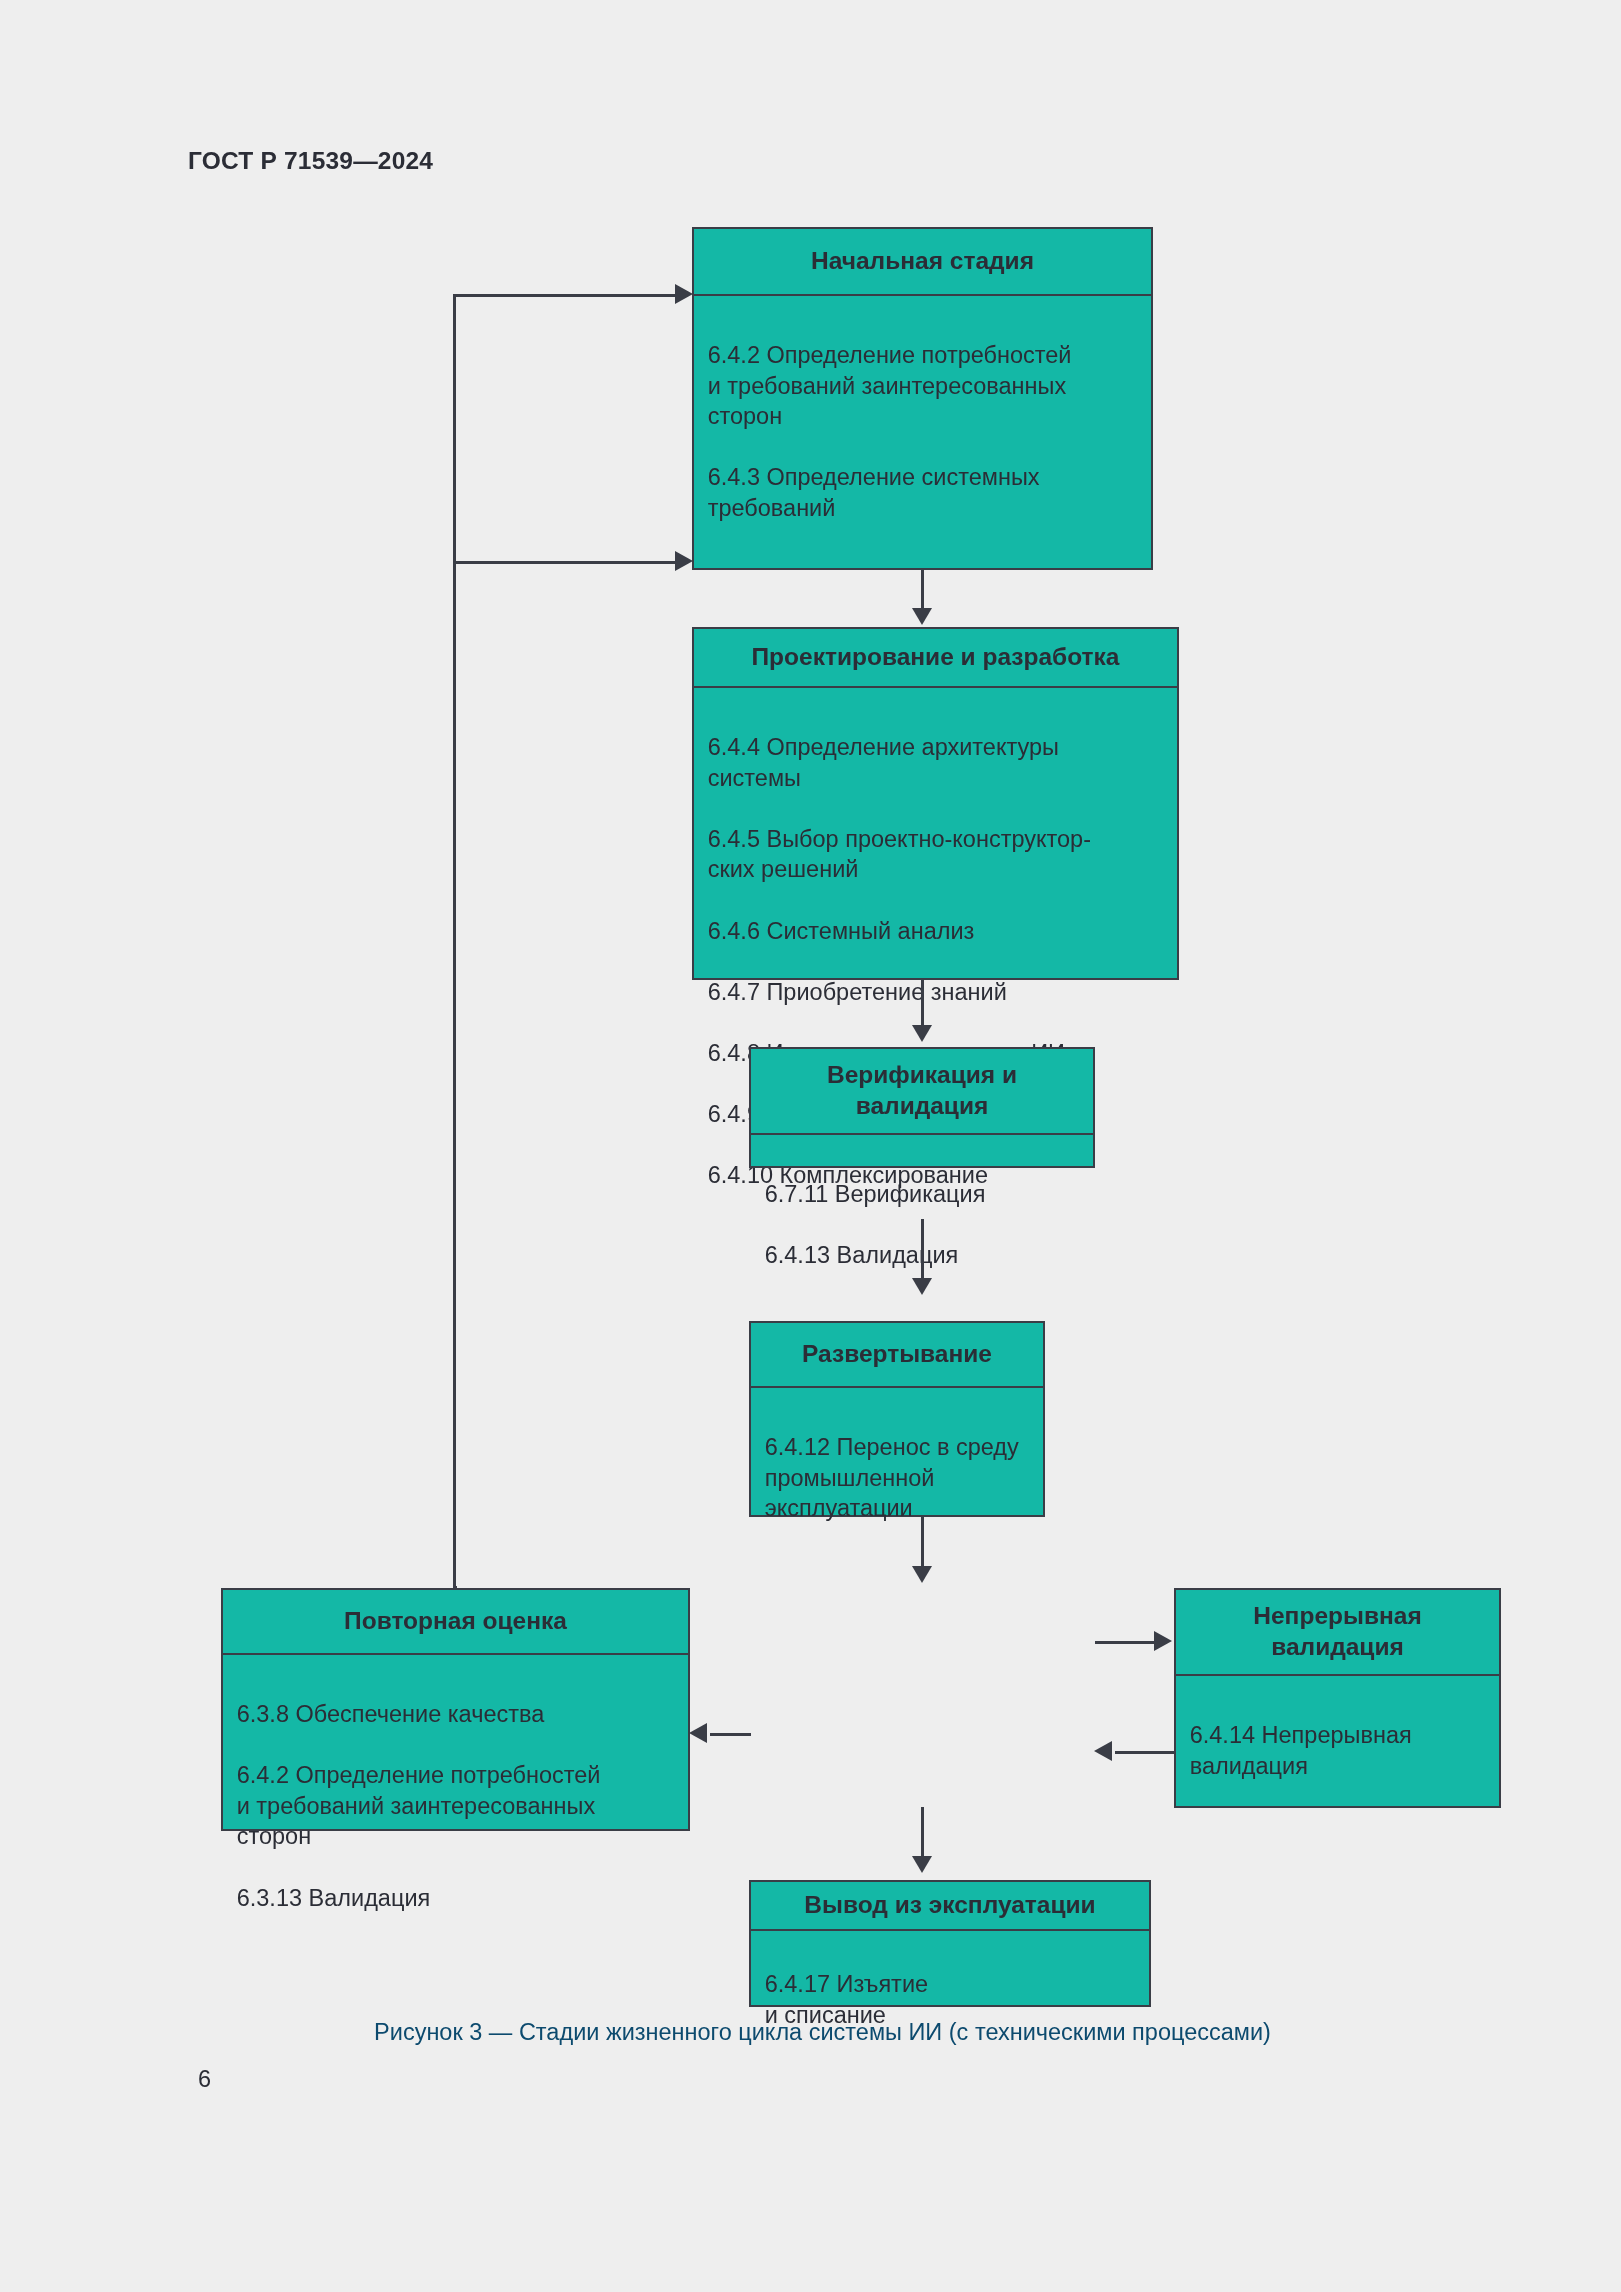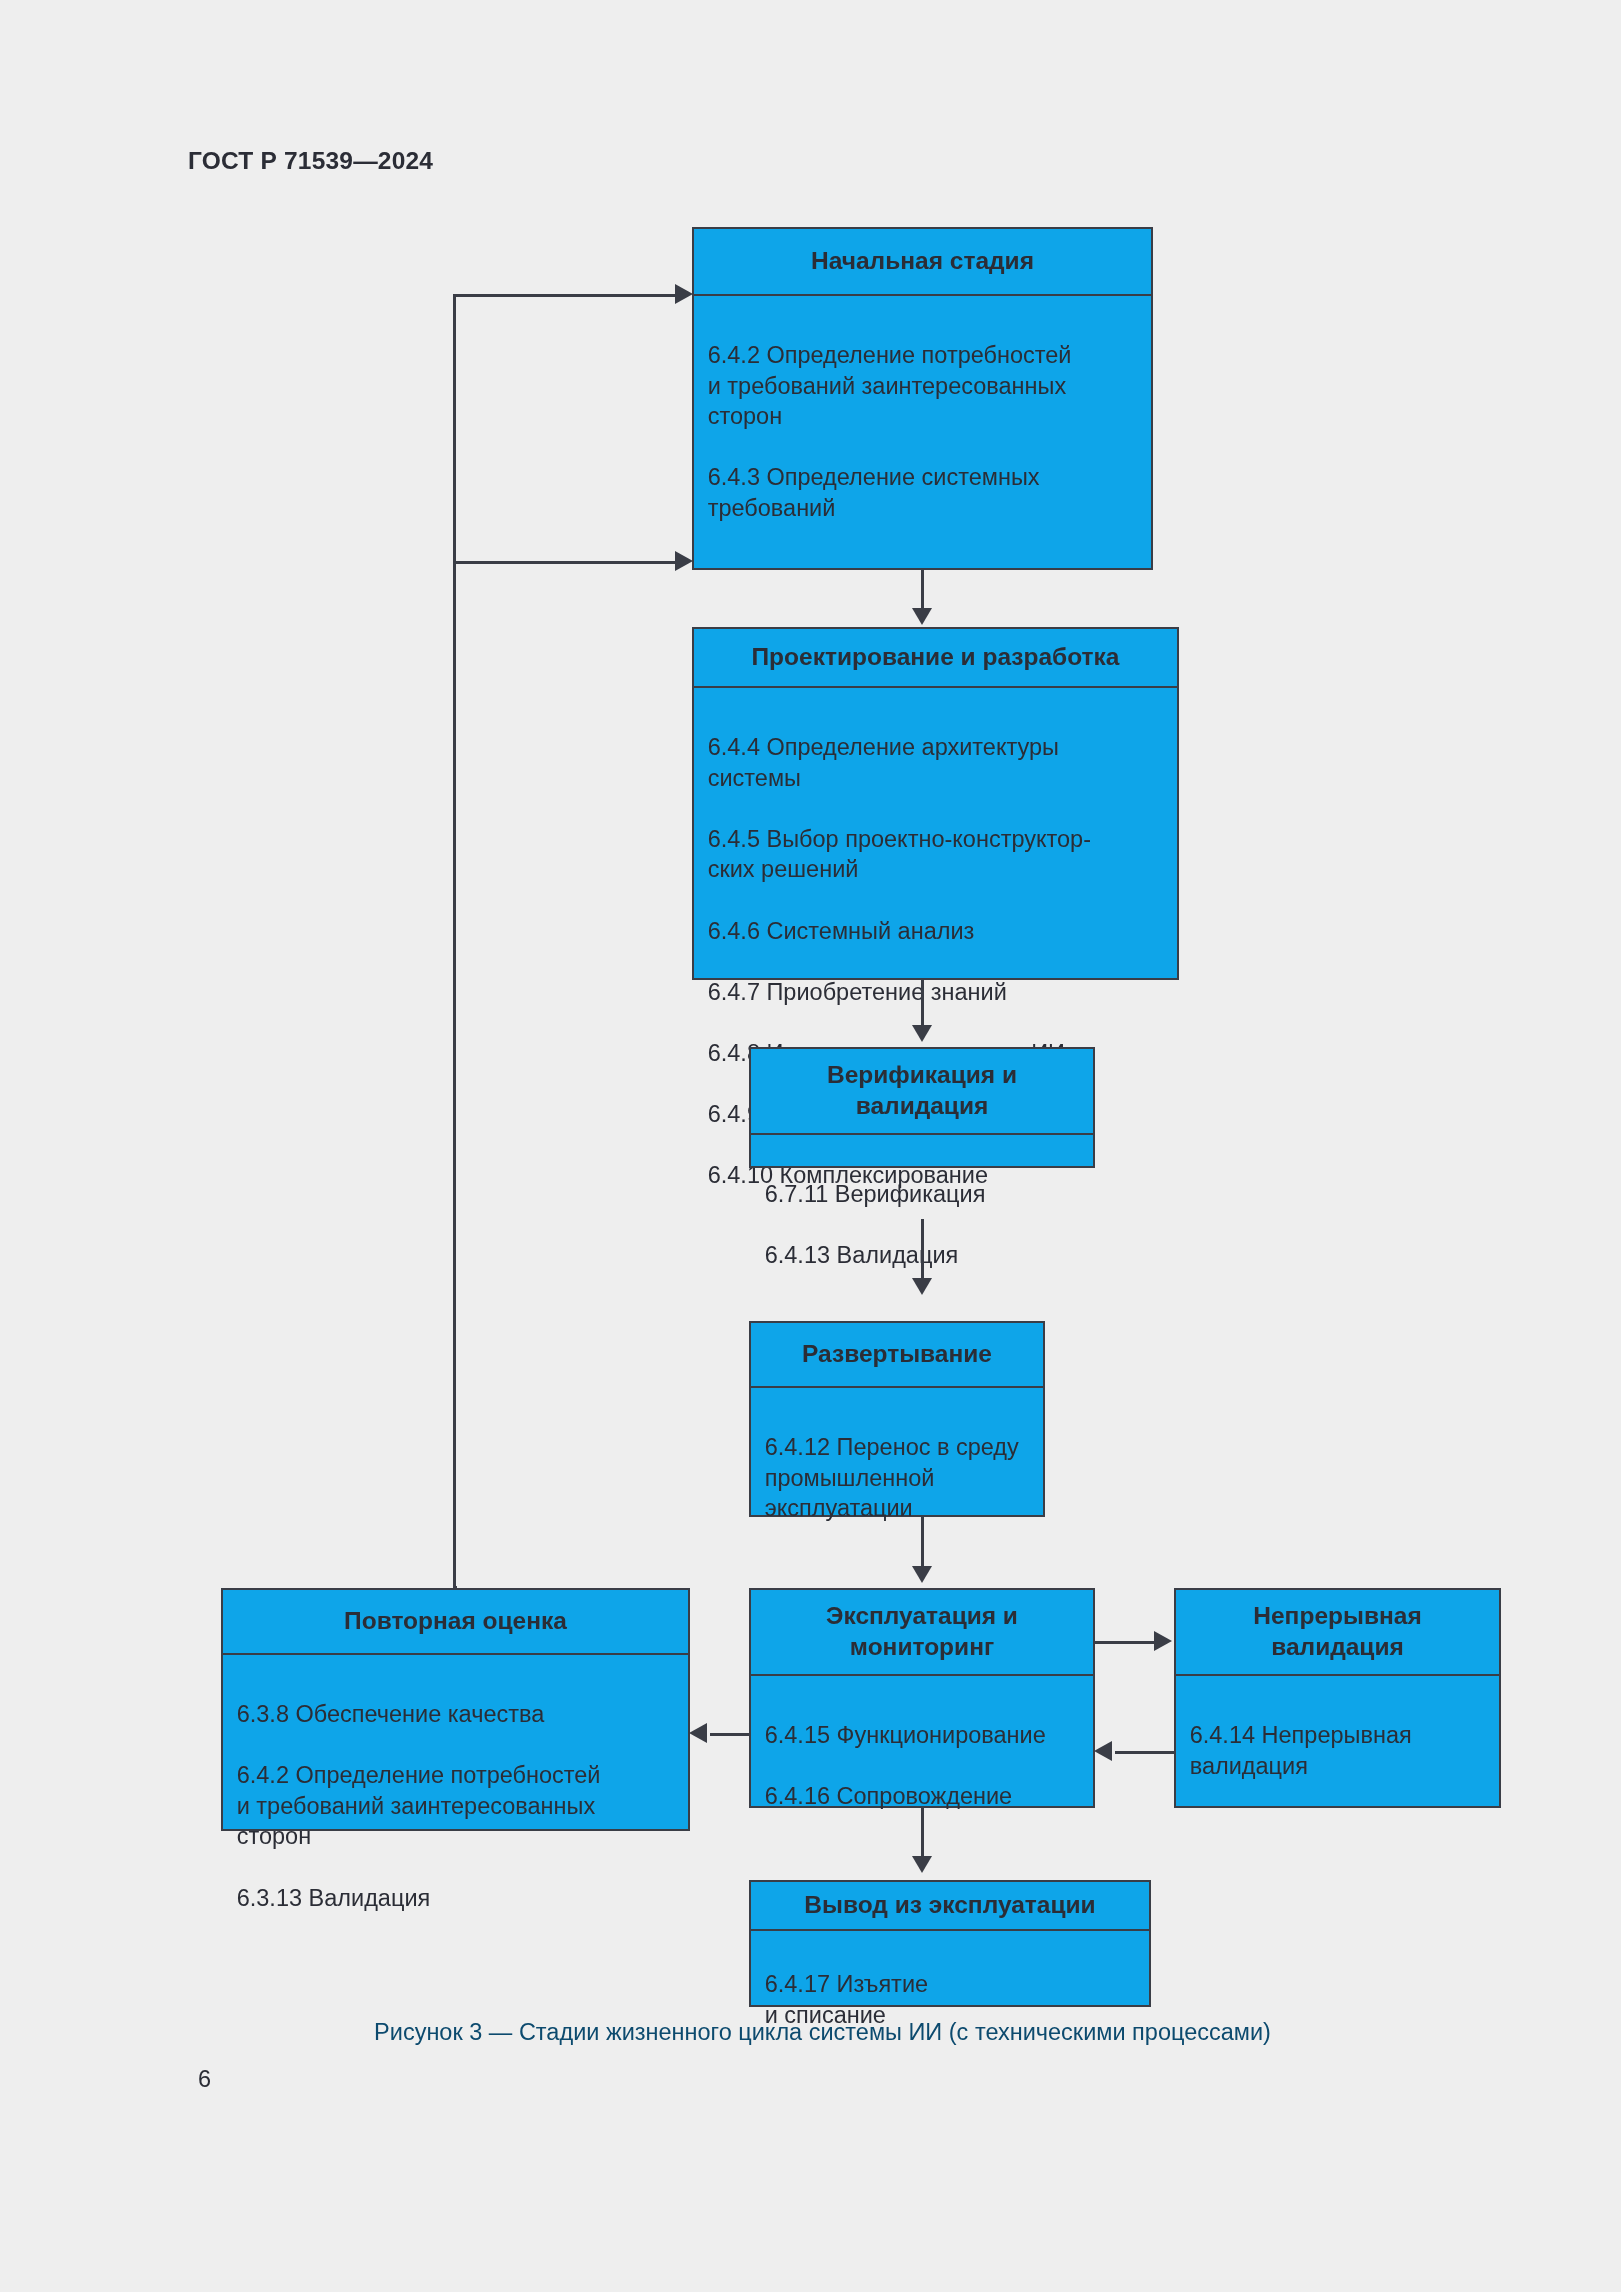--- a/index.html
+++ b/index.html
@@ -28,21 +28,21 @@
     position:absolute;left:0;top:2019px;width:1621px;
     text-align:center;font-size:23.5px;color:#0c4a6e;
   }
 
   
   .chart{position:absolute;left:0;top:0;width:1621px;height:2293px;}
 
   .node{
     position:absolute;
     border:2.5px solid #3a3d46;
-    background:#0ea5e9;
+    background:#14b8a6;
     box-sizing:border-box;
   }
   .node .title{
     border-bottom:2.5px solid #3a3d46;
     font-weight:bold;
     font-size:24.5px;
     text-align:center;
     display:flex;align-items:center;justify-content:center;
     line-height:1.25;
     box-sizing:border-box;
@@ -160,28 +160,20 @@
       <div class="title" style="height:65px;">Повторная оценка</div>
       <div class="body">
         <p class="para">6.3.8 Обеспечение качества</p>
         <p class="para">6.4.2 Определение потребностей
 и требований заинтересованных
 сторон</p>
         <p class="para">6.3.13 Валидация</p>
       </div>
     </div>
 
-    <div class="node" style="left:737px;top:1588px;width:346px;height:220px;">
-      <div class="title" style="height:86px;">Эксплуатация
-и мониторинг</div>
-      <div class="body">
-        <p class="para">6.4.15 Функционирование</p>
-        <p class="para">6.4.16 Сопровождение</p>
-      </div>
-    </div>
 
     <div class="hline" style="left:698px;top:1733px;width:41px;"></div>
     <div class="arrow-left" style="left:677px;top:1723px;"></div>
 
     <div class="node" style="left:1162px;top:1588px;width:327px;height:220px;">
       <div class="title" style="height:86px;">Непрерывная
 валидация</div>
       <div class="body">
         <p class="para">6.4.14 Непрерывная
 валидация</p>

